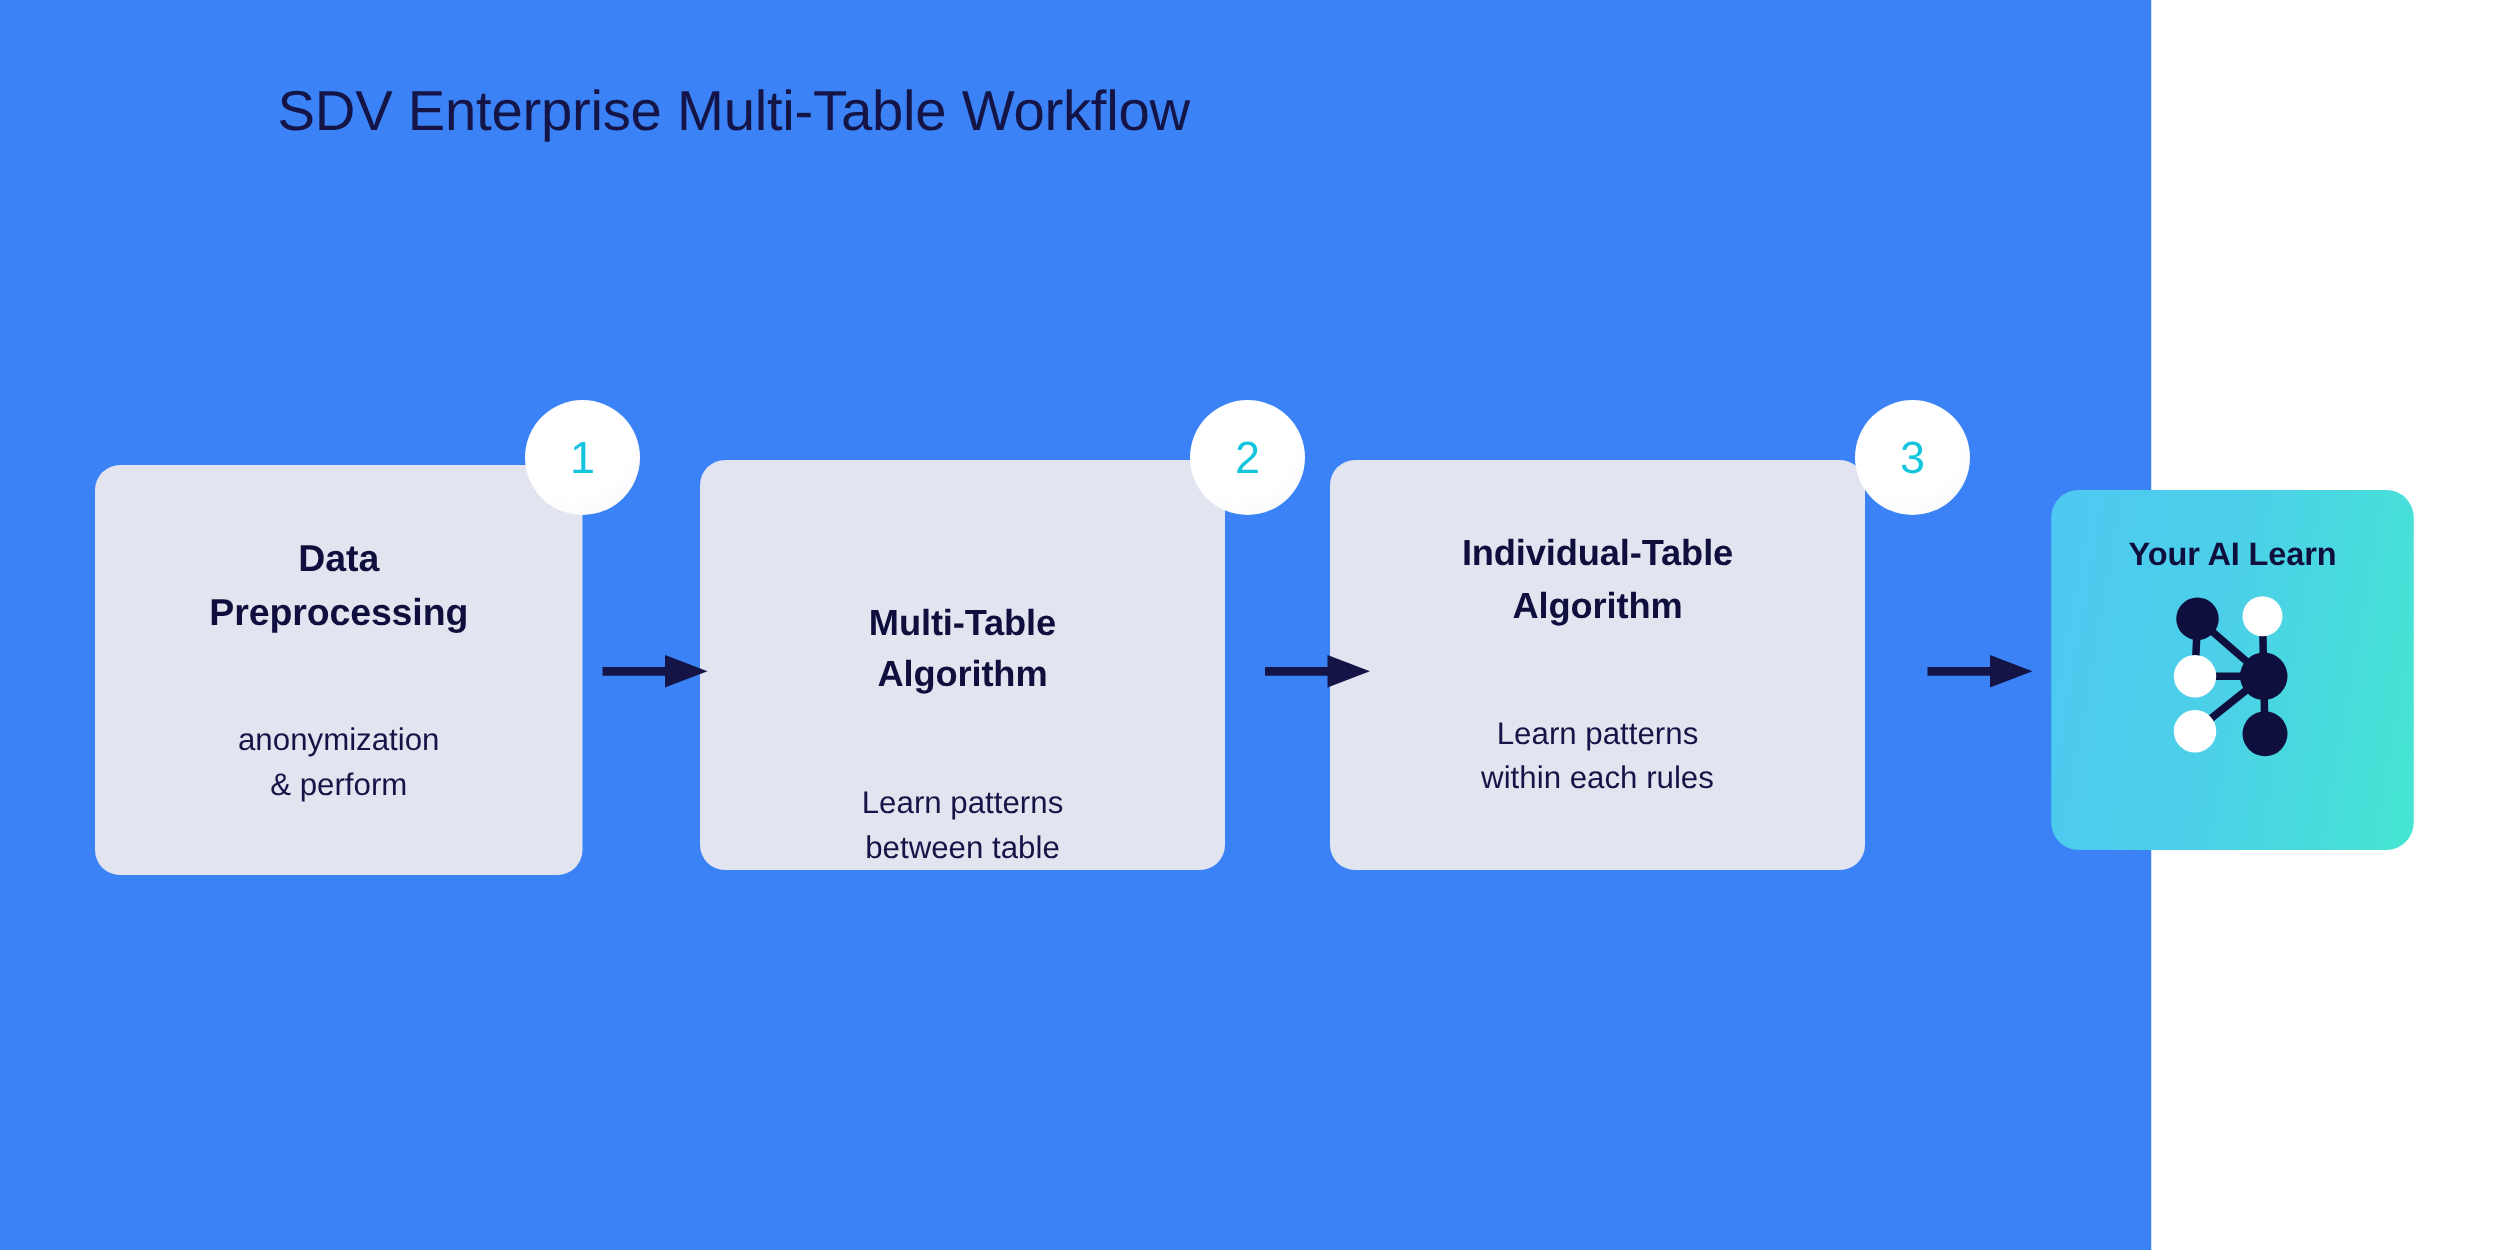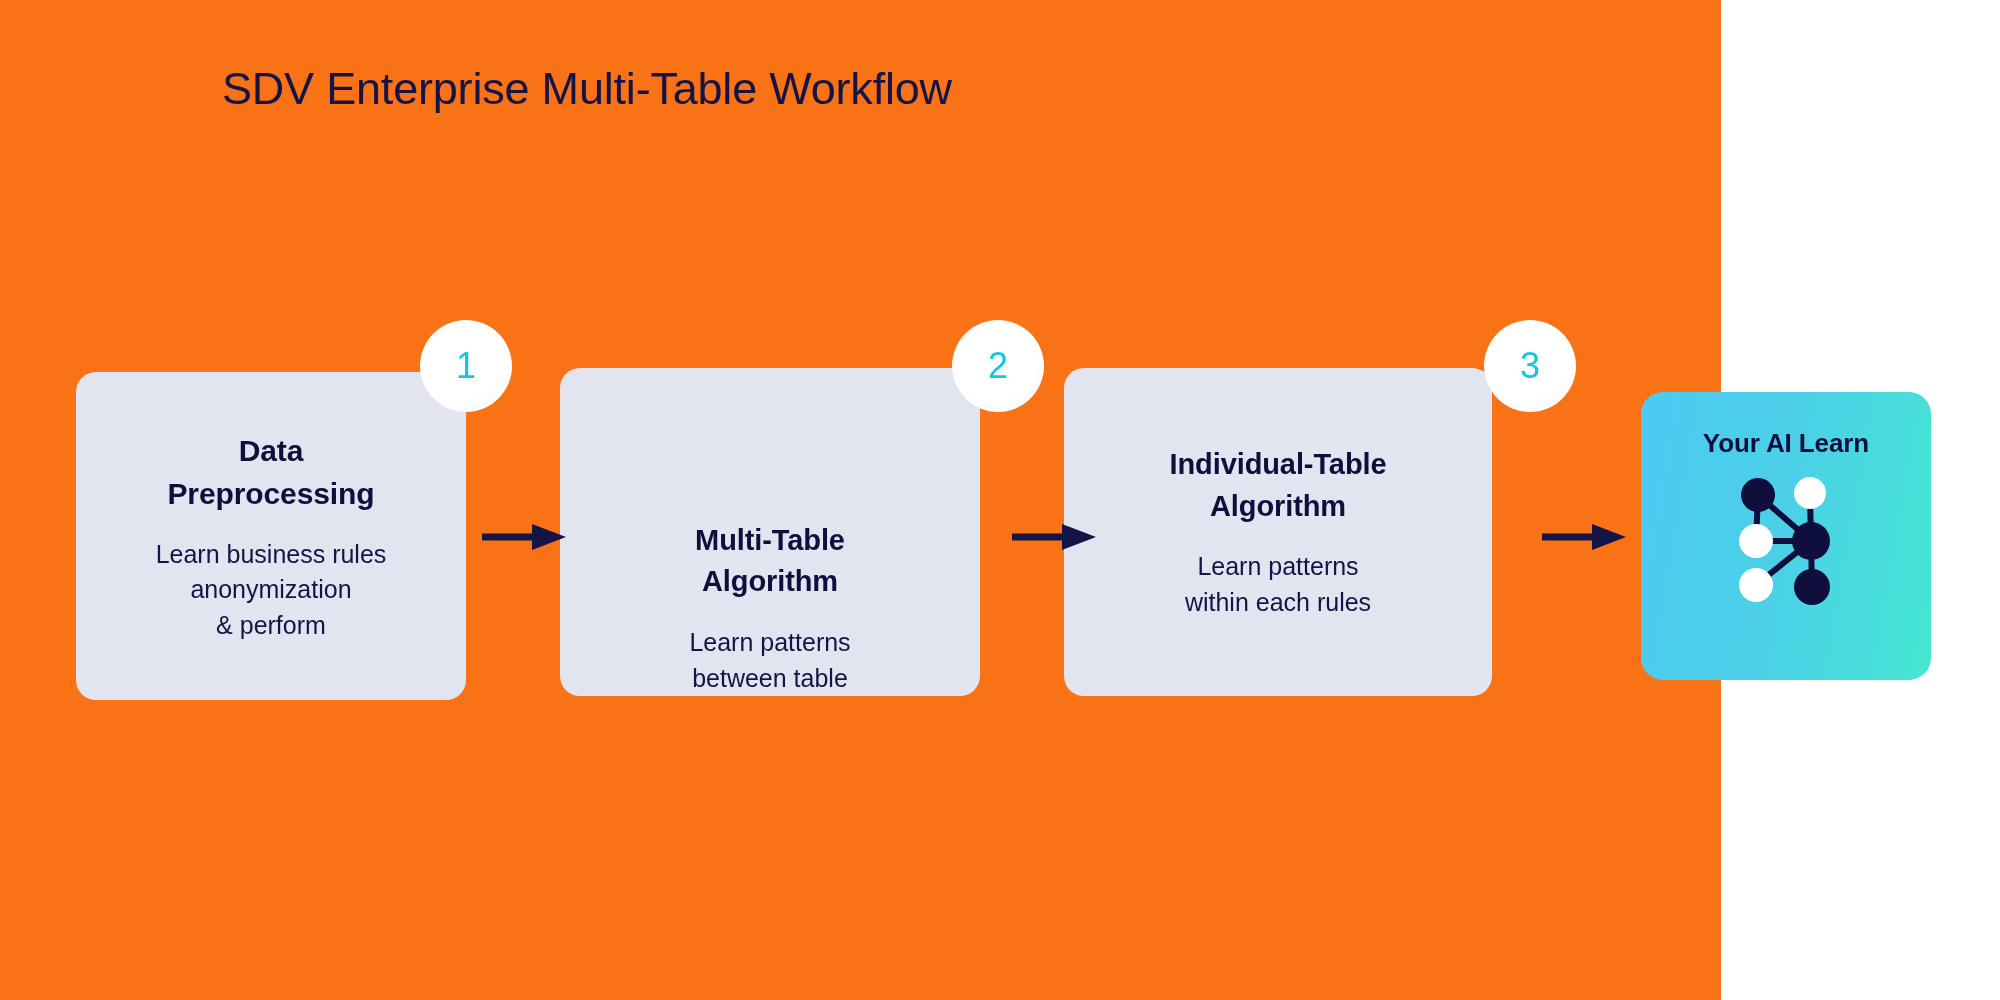--- a/index.html
+++ b/index.html
@@ -13,21 +13,21 @@
     height: 1000px;
     overflow: hidden;
     font-family: "Liberation Sans", sans-serif;
     -webkit-font-smoothing: antialiased;
   }
 
   .canvas {
     position: relative;
     width: 1721px;
     height: 1000px;
-    background: #f97316;
+    background: #3b82f6;
   }
 
   
   .page-title {
     position: absolute;
     left: 222px;
     top: 62px;
     font-size: 45px;
     font-weight: 400;
     letter-spacing: -0.2px;
@@ -41,20 +41,21 @@
     position: absolute;
     background: #E2E4F0;
     border-radius: 20px;
     box-sizing: border-box;
     display: flex;
     flex-direction: column;
     align-items: center;
     justify-content: center;
     text-align: center;
     padding: 0 22px;
+    gap: 41px;
   }
   .step-card .card-title {
     font-size: 29px;
     font-weight: 700;
     color: #0F0F3D;
     line-height: 1.44;
     letter-spacing: -0.1px;
   }
   .step-card .card-desc {
     margin-top: 22px;
@@ -157,21 +158,20 @@
 <div class="canvas">
 
   <div class="page-title">SDV Enterprise Multi-Table Workflow</div>
 
   <div class="step-card" id="card-1">
     <div class="card-title">
       <div>Data</div>
       <div>Preprocessing</div>
     </div>
     <div class="card-desc">
-      <div>Learn business rules</div>
       <div>anonymization</div>
       <div>&amp; perform</div>
     </div>
   </div>
 
   <div class="step-card" id="card-2">
     <div class="card-title">
       <div>Multi-Table</div>
       <div>Algorithm</div>
     </div>

